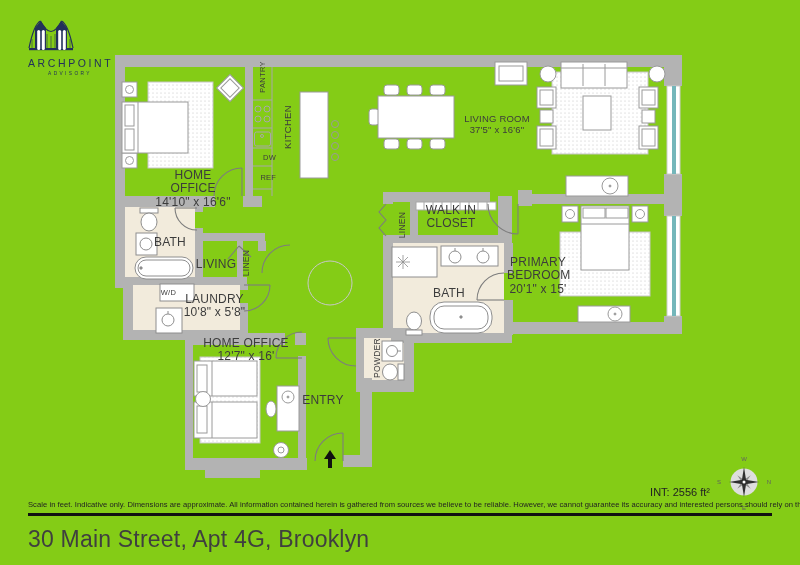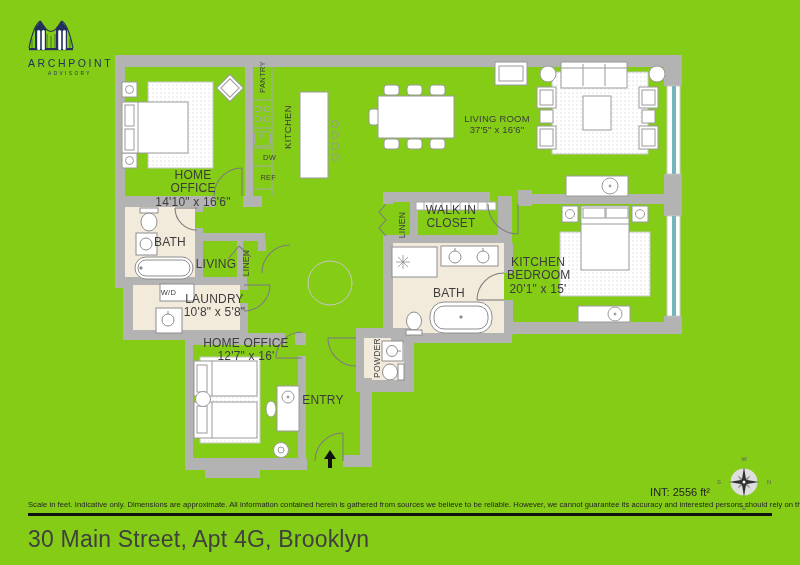--- a/index.html
+++ b/index.html
@@ -367,21 +367,21 @@
   </div>
   <div class="vlabel" style="left:385px;top:220px;width:34px;height:10px">
     <span>LINEN</span>
   </div>
 
   <div class="plan-label" style="left:417px;top:204px;width:68px">
     <div class="nm-wic">WALK IN CLOSET</div>
   </div>
 
   <div class="plan-label" style="left:499px;top:256px;width:78px">
-    <div class="nm-pb">KITCHEN BEDROOM</div>
+    <div class="nm-pb">PRIMARY BEDROOM</div>
     <div class="dims">20'1" x 15'</div>
   </div>
 
   <div class="plan-label" style="left:419px;top:287px;width:60px">
     <div>BATH</div>
   </div>
 
   <svg id="compass" width="62" height="62" viewBox="0 0 62 62">
     <circle cx="30" cy="32" r="13.5" fill="#dedede"></circle>
     <g transform="rotate(45 30 32)" fill="#8a8a8a">

